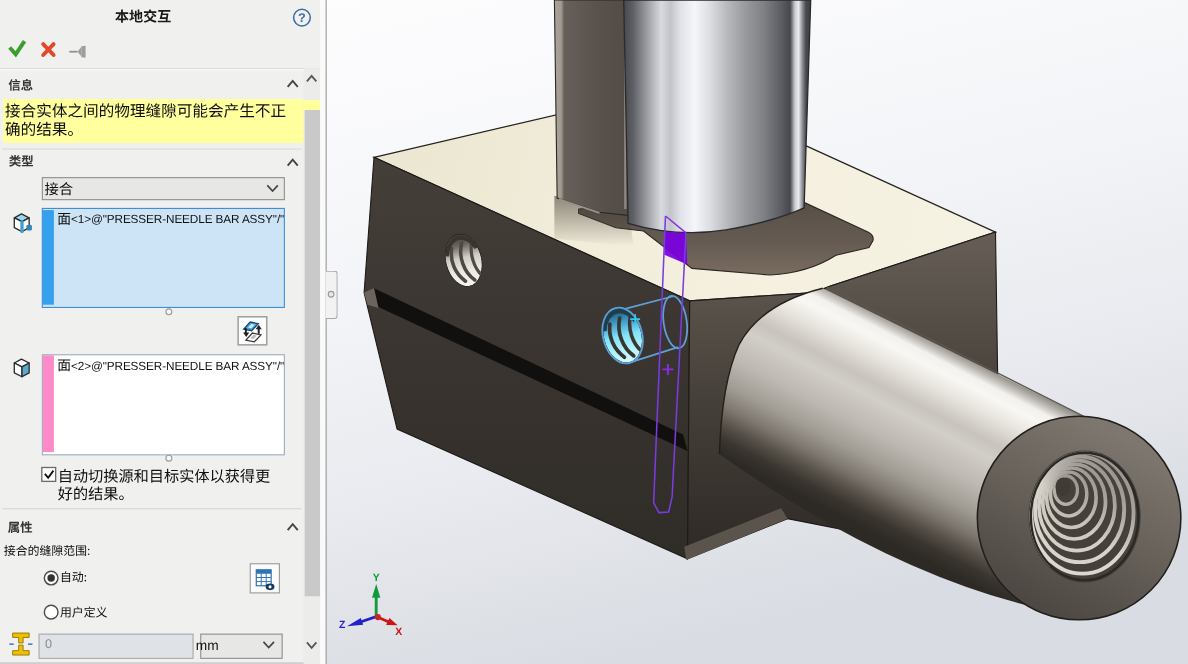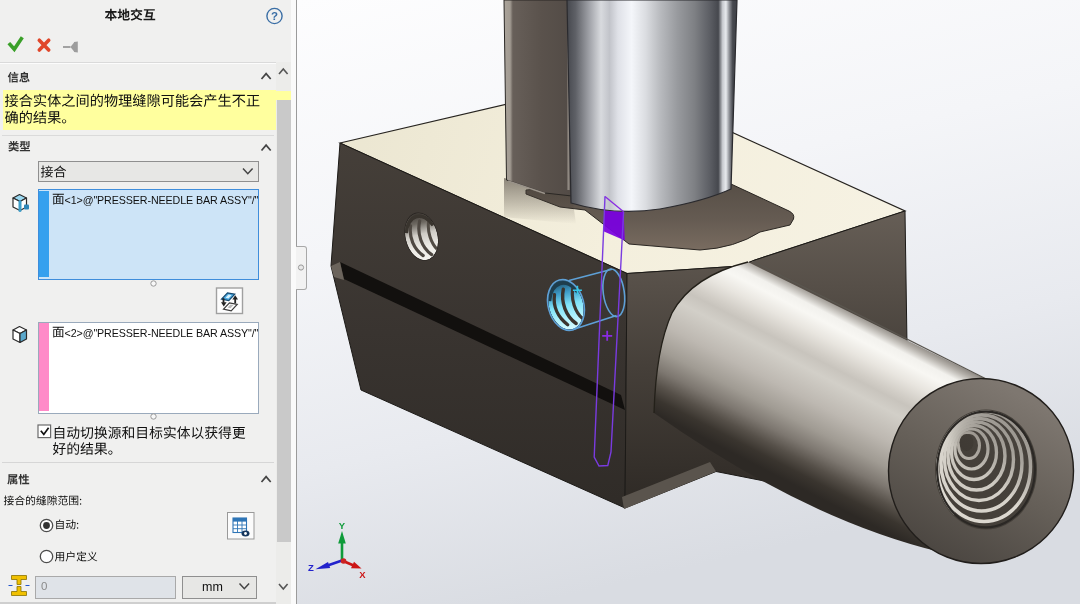--- a/index.html
+++ b/index.html
@@ -209,21 +209,21 @@
   <div class="abs" style="left:37.5px;top:189px;width:219px;height:89px;background:#cde4f7;border:1.5px solid #3f8ddb;"></div>
   <div class="abs" style="left:39px;top:190.5px;width:10px;height:86.5px;background:#35a0ee;"></div>
 
   <div class="abs" style="left:37.5px;top:322px;width:219.5px;height:89.5px;background:#ffffff;border:1px solid #9aaabc;"></div>
   <div class="abs" style="left:38.5px;top:323px;width:10px;height:87.5px;background:#ff8ac8;"></div>
 
   <div class="abs" style="left:35px;top:575.5px;width:139px;height:21px;background:#dfe3e8;border:1px solid #a9a9a9;"></div>
   <div class="abs" style="left:41px;top:580px;font-size:11.5px;color:#8a8a8a;">0</div>
 
   <div class="abs" style="left:182px;top:575.5px;width:73px;height:21px;background:#e7e7e5;border:1px solid #8f8f8f;"></div>
-  <div class="abs" style="left:202px;top:580px;font-size:12.5px;color:#111;">mm</div>
+  <div class="abs" style="left:178px;top:580px;font-size:12.5px;color:#111;">mm</div>
 
   <div class="abs" style="left:64.5px;top:193.8px;letter-spacing:-0.1px;font-size:10.7px;color:#111;">&lt;1&gt;@"PRESSER-NEEDLE BAR ASSY"/"</div>
   <div class="abs" style="left:64.5px;top:326.8px;letter-spacing:-0.1px;font-size:10.7px;color:#111;">&lt;2&gt;@"PRESSER-NEEDLE BAR ASSY"/"</div>
 
   <div class="abs" style="left:276px;top:62px;width:15px;height:542px;background:#ececea;"></div>
   <div class="abs" style="left:276px;top:91px;width:15px;height:9px;background:#ffff9e;"></div>
   <div class="abs" style="left:276.5px;top:100px;width:14px;height:442px;background:#c9c9c9;"></div>
 
   <div class="abs" style="left:291px;top:0;width:4.5px;height:604px;background:#fafafa;"></div>
   <div class="abs" style="left:295.5px;top:0;width:1.5px;height:604px;background:#9b9b9b;"></div>

